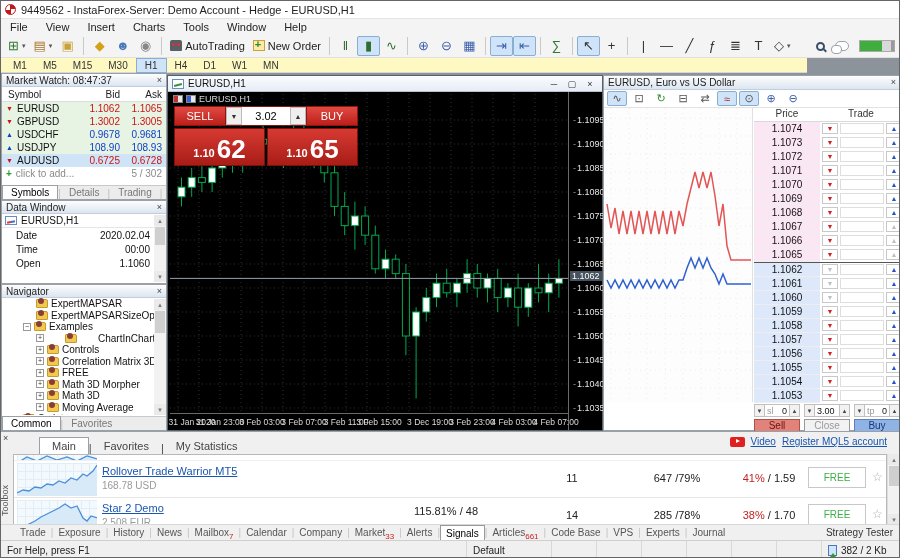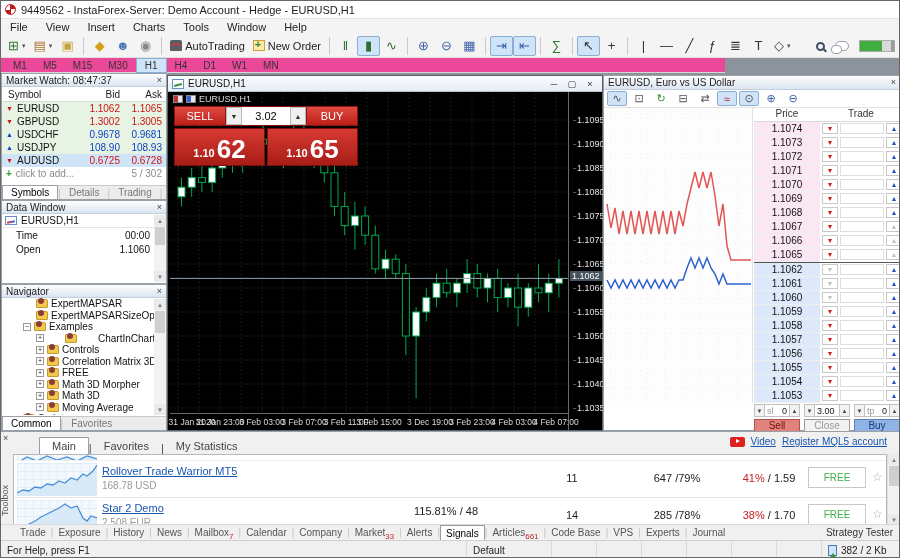--- a/index.html
+++ b/index.html
@@ -28,21 +28,21 @@
   .ic-order { width:12px; height:11px; background:#ffe9a8; border:1px solid #c9a23a; position:relative; }
   .ic-order::after { content:"+"; position:absolute; left:1px; top:-3px; color:#2d8a2d; font-weight:bold; font-size:11px; }
   #tb-right { position:absolute; right:6px; top:0; height:24px; display:flex; align-items:center; gap:10px; }
   .magnifier { width:9px; height:9px; border:2px solid #3a4f66; border-radius:50%; position:relative; }
   .magnifier::after { content:""; position:absolute; width:5px; height:2px; background:#3a4f66; right:-4px; bottom:-2px; transform:rotate(45deg); }
   .chat-ic { width:14px; height:10px; border:1.5px solid #9aa2ac; border-radius:5px; position:relative; background:#fff; }
   .chat-ic::after { content:""; position:absolute; width:9px; height:7px; border:1.5px solid #9aa2ac; border-radius:4px; background:#fff; left:-5px; top:3px; }
   .meter { width:36px; height:12px; background:#d9d9d9; border:1px solid #aaa; display:flex; }
   .meter .fill { width:22px; height:100%; background:#3fae3f; }
   .meter .cap { margin-left:auto; width:3px; height:100%; background:#9a9a9a; }
-  #tfbar { left:0; top:57px; width:724px; height:15px; background:#ec4899; display:flex; align-items:center; padding-left:4px; border-bottom:1px solid #d7d7d7; }
+  #tfbar { left:0; top:57px; width:806px; height:15px; background:#fef9c3; display:flex; align-items:center; padding-left:4px; border-bottom:1px solid #d7d7d7; }
   .tf { padding:0 8px; height:15px; line-height:15px; font-size:10px; color:#333; }
   .tf.active { background:#cfe4f8; border:1px solid #89aed2; line-height:13px; }
   
   .panel { background:#fff; border:1px solid #9aa0a8; }
   .p-hdr { height:13px; background:linear-gradient(#fdfdfd,#dbe5f1); border-bottom:1px solid #c3cedd; display:flex; align-items:center; justify-content:space-between; padding:0 4px; font-size:10px; color:#222; }
   .x-btn { font-size:9px; color:#444; line-height:9px; }
   .tabstrip { position:absolute; left:0; right:0; bottom:0; height:14px; background:#ececec; border-top:1px solid #c9c9c9; display:flex; align-items:flex-end; font-size:10px; color:#777; }
   .tabstrip .tab { padding:0 8px; height:13px; line-height:13px; }
   .tabstrip .tab.active { background:#fff; border:1px solid #9aa0a8; border-bottom:none; color:#000; height:14px; }
   .tabstrip .pipe { color:#c0c0c0; }
@@ -381,20 +381,24 @@
     <div class="p-hdr">
       <span>Data Window</span>
       <span class="x-btn">×</span>
     </div>
     <div class="dw-symrow">
       <span class="dw-chart-ic"></span>
       <span>EURUSD,H1</span>
     </div>
     <div id="dw-rows">
         <div class="dw-row">
+          <span class="dw-label">Date</span>
+          <span class="dw-val">2020.02.04</span>
+        </div>
+        <div class="dw-row">
           <span class="dw-label">Time</span>
           <span class="dw-val">00:00</span>
         </div>
         <div class="dw-row">
           <span class="dw-label">Open</span>
           <span class="dw-val">1.1060</span>
         </div>
       </div>
     <div class="scrollcol" style="top:14px; bottom:1px;">
       <div class="sc-arrow">▴</div>

